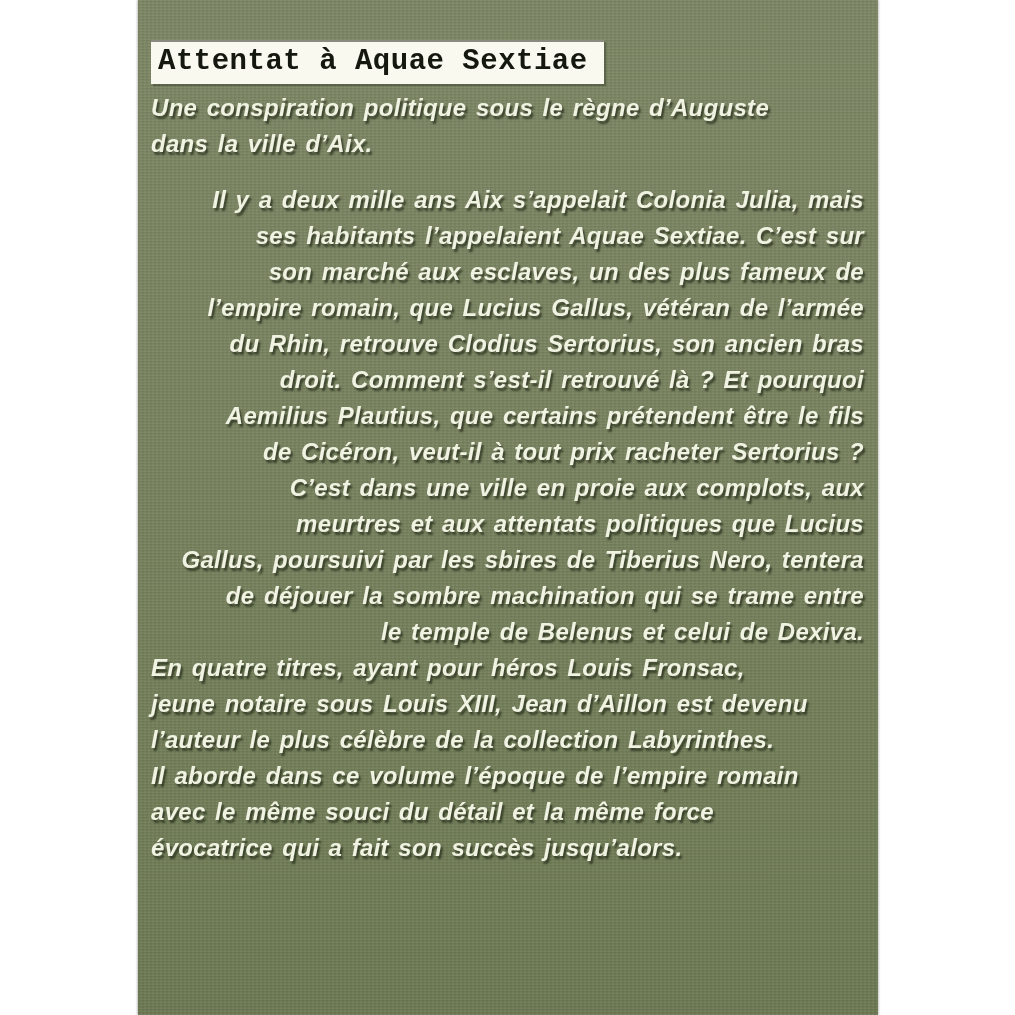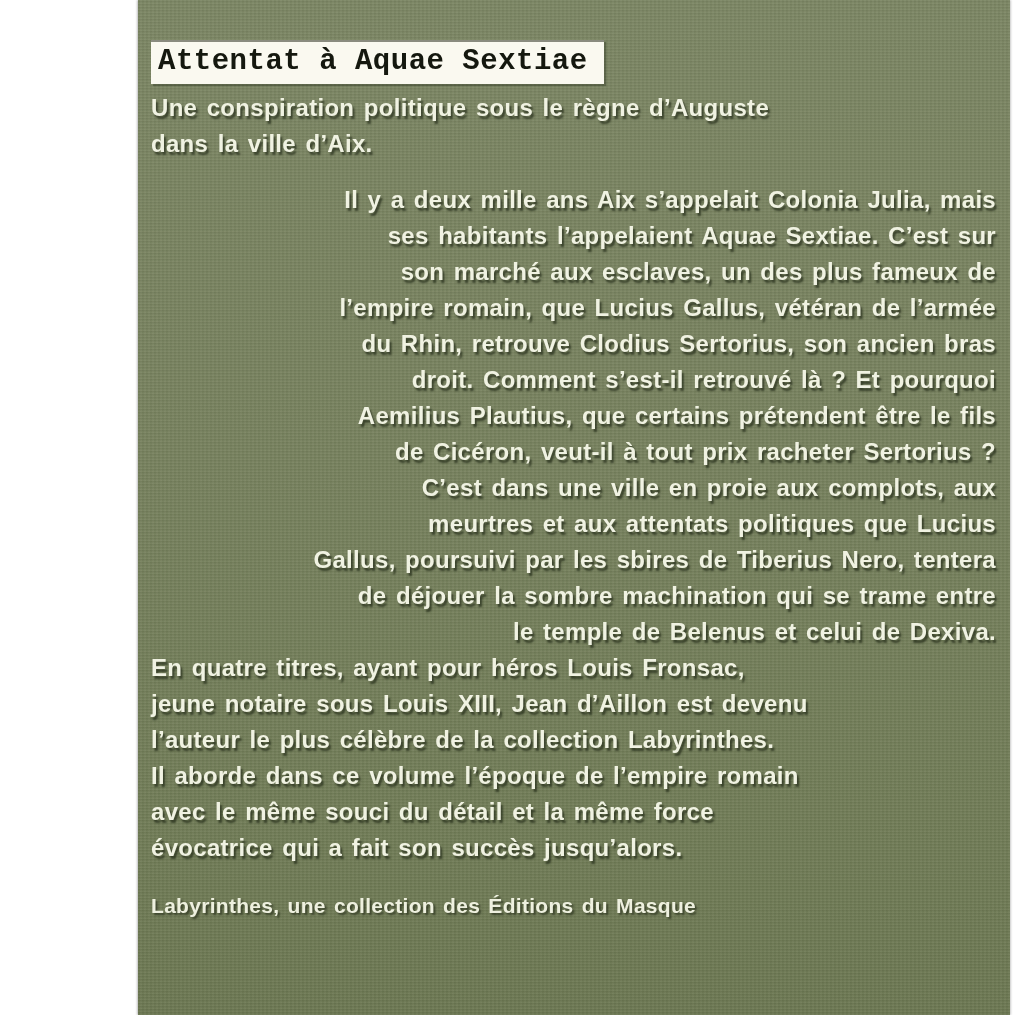--- a/index.html
+++ b/index.html
@@ -12,21 +12,21 @@
     width: 1015px;
     height: 1015px;
     background: #ffffff;
     overflow: hidden;
     font-family: "Liberation Sans", sans-serif;
   }
   .cover {
     position: absolute;
     left: 138px;
     top: 0;
-    width: 872px;
+    width: 740px;
     height: 1015px;
     box-sizing: border-box;
     padding: 40px 14px 0 13px;
     background: linear-gradient(180deg, #7d8765 0%, #78825f 45%, #727d58 80%, #6d7853 100%);
     box-shadow: -1px 0 2px rgba(0,0,0,0.25), 1px 0 2px rgba(0,0,0,0.2);
     overflow: hidden;
   }
   
   .cover::after {
     content: "";
@@ -61,20 +61,21 @@
     z-index: 2;
     white-space: pre-line;
     font-family: "Liberation Sans", "DejaVu Sans", sans-serif;
     font-weight: bold;
     font-size: 24px;
     line-height: 36px;
     letter-spacing: 0.3px;
     word-spacing: 2.5px;
     color: #f0f2e2;
     text-shadow: 2px 3px 2px rgba(25, 32, 15, 0.65);
+    font-style: italic;
   }
   .subtitle {
     margin-top: 6px;
   }
   .synopsis {
     margin-top: 20px;
     text-align: right;
   }
   .author-note {
   }
@@ -121,16 +122,15 @@
 de déjouer la sombre machination qui se trame entre
 le temple de Belenus et celui de Dexiva.</div>
 
     <div class="text-block author-note">En quatre titres, ayant pour héros Louis Fronsac,
 jeune notaire sous Louis XIII, Jean d’Aillon est devenu
 l’auteur le plus célèbre de la collection Labyrinthes.
 Il aborde dans ce volume l’époque de l’empire romain
 avec le même souci du détail et la même force
 évocatrice qui a fait son succès jusqu’alors.</div>
 
-    <div class="imprint">Labyrinthes, une collection des Éditions du Masque</div>
 
   </div>
 </div>
 
 </body></html>

